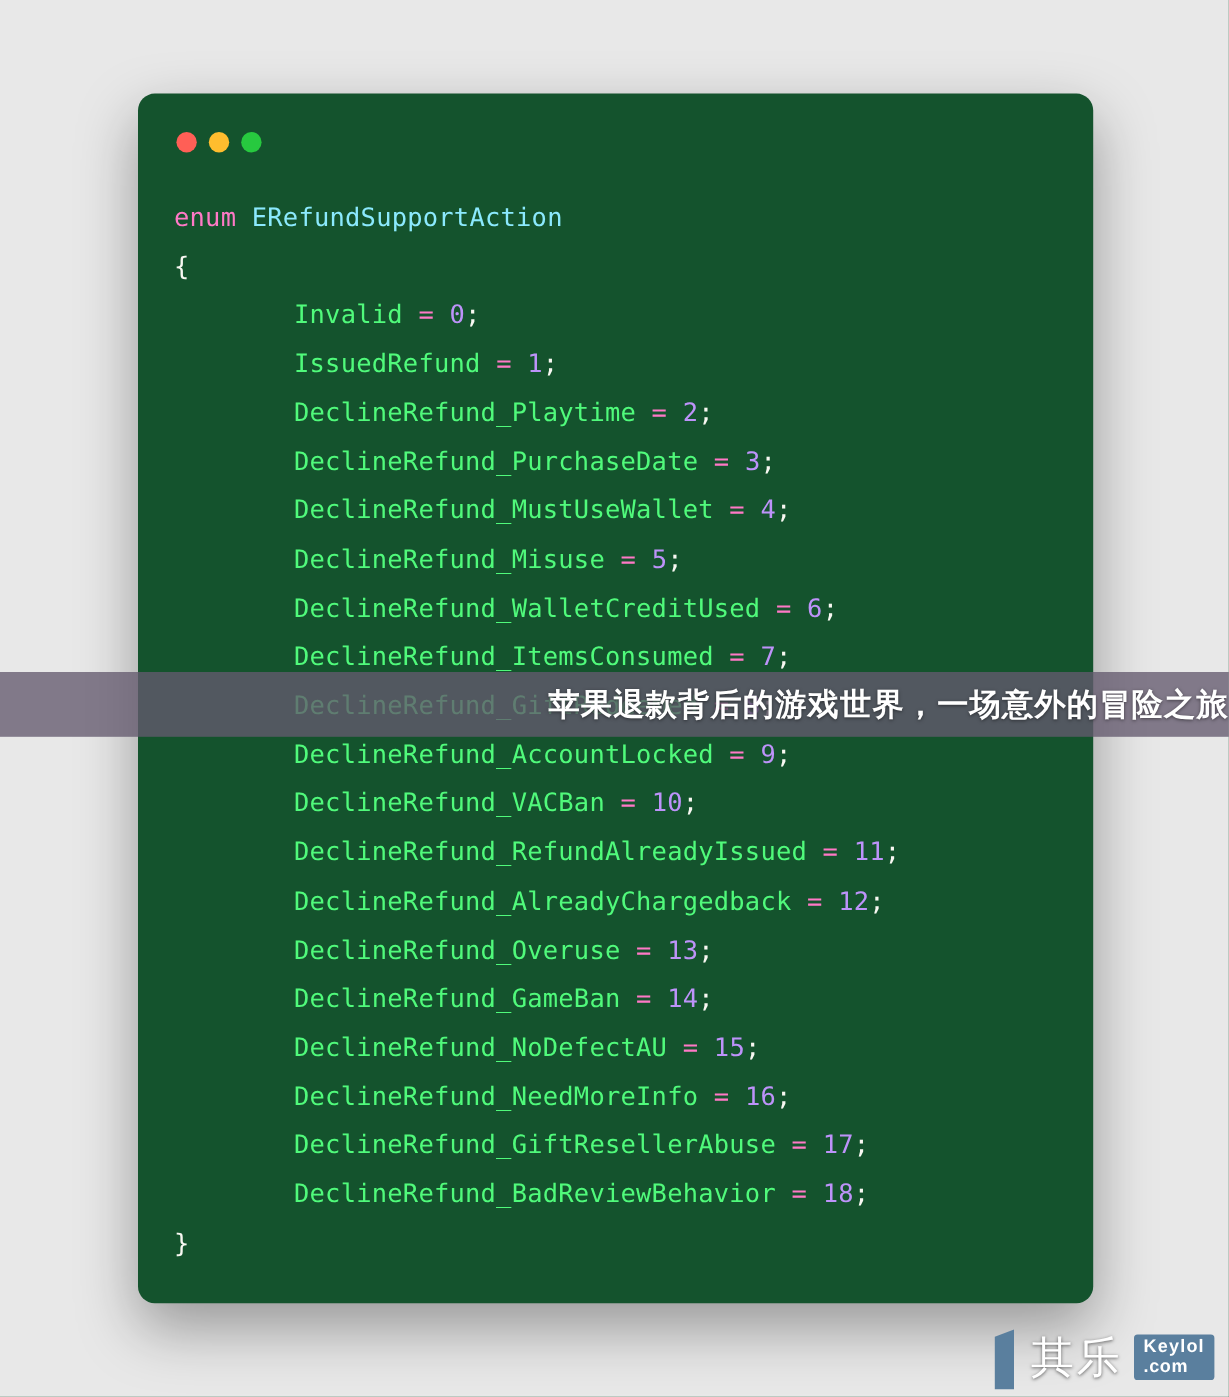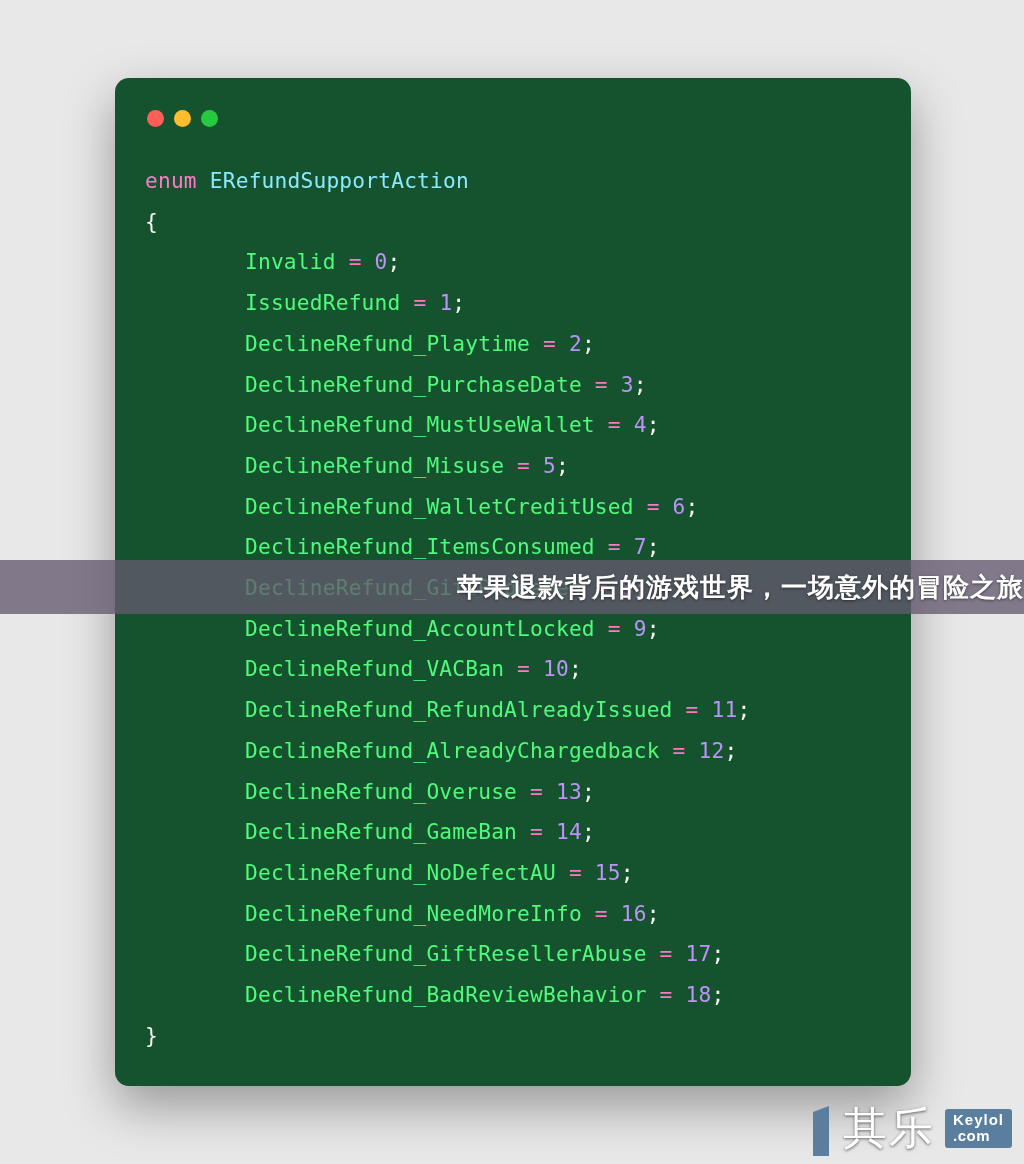--- a/index.html
+++ b/index.html
@@ -85,21 +85,21 @@
     text-shadow: 0 1px 3px rgba(0,0,0,0.6);
     z-index: 20;
   }
   .wm-tab {
     width: 24px;
     height: 54px;
     position: relative;
   }
   .wm-tab svg { display: block; }
   .wm-chinese {
-    font-size: 44px;
+    font-size: 36px;
     font-weight: 300;
     letter-spacing: 2px;
     color: #fff;
   }
   .wm-box {
     background: #5a7f9e;
     border-radius: 3px;
     padding: 3px 8px 4px 8px;
     font-family: 'Arial', sans-serif;
     font-size: 15px;

